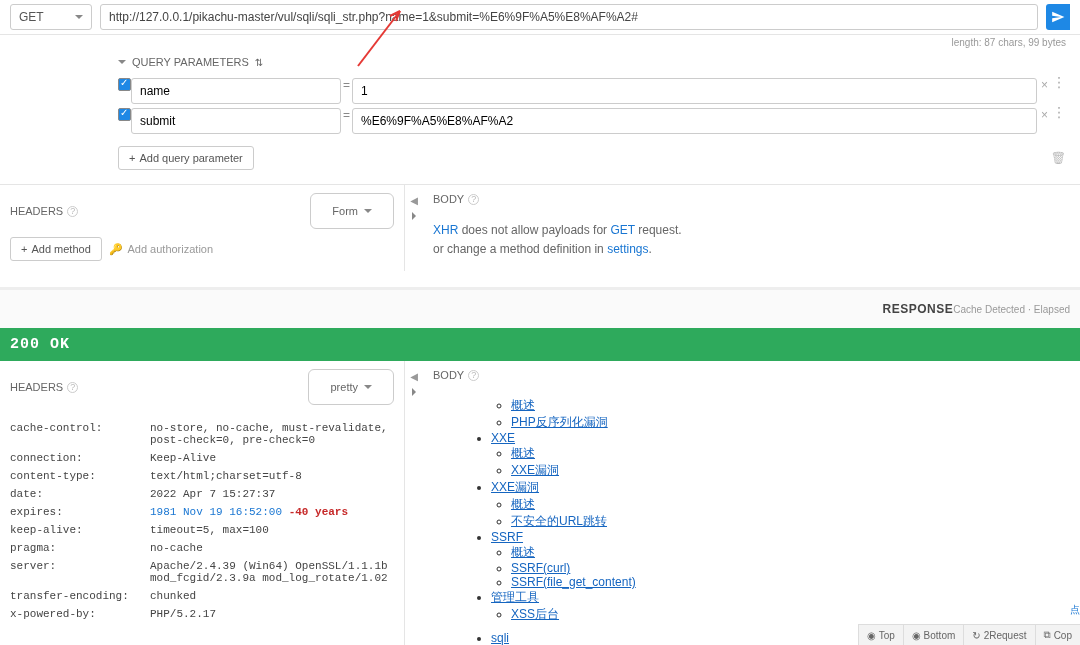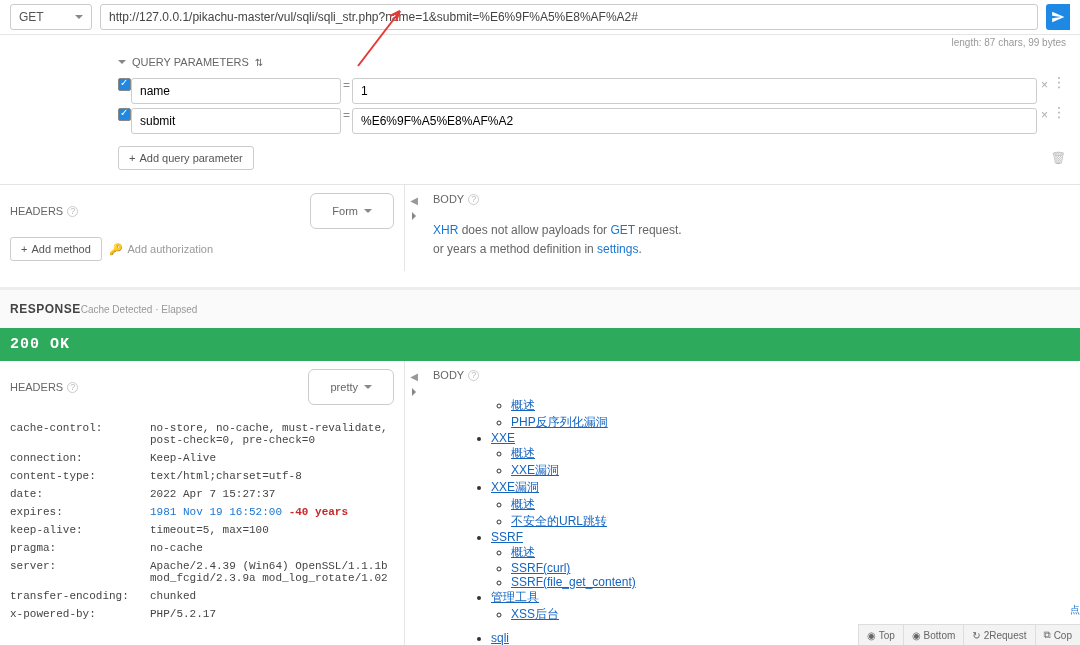--- a/index.html
+++ b/index.html
@@ -33,21 +33,21 @@
 .col-right { flex: 1; }
 .section-head { display: flex; justify-content: space-between; align-items: center; padding: 8px 10px; }
 .section-title { font-size: 11px; color: #666; display: flex; align-items: center; gap: 4px; }
 .qmark { font-size: 9px; color: #bbb; border: 1px solid #ccc; border-radius: 50%; width: 11px; height: 11px; display: inline-flex; align-items: center; justify-content: center; }
 .dd-btn { height: 36px; padding: 0 21px; border: 1px solid #ccc; border-radius: 6px; font-size: 11px; color: #666; display: flex; align-items: center; gap: 6px; }
 .subhead-row { display: flex; gap: 8px; padding: 0 10px 10px; }
 .key-icon { color: #bbb; }
 .body-msg { padding: 8px 10px; font-size: 12px; color: #666; line-height: 1.6; }
 .body-msg .xhr { color: #1976d2; text-align: center; }
 .body-msg .link { color: #1976d2; }
-.response-bar { display: flex; justify-content: flex-start; align-items: center; padding: 12px 10px; border-top: 3px solid #eee; background: #fafafa; margin-top: 16px; }
+.response-bar { display: flex; justify-content: flex-end; align-items: center; padding: 12px 10px; border-top: 3px solid #eee; background: #fafafa; margin-top: 16px; }
 .resp-title { font-weight: bold; font-size: 12px; letter-spacing: 0.5px; color: #444; }
 .resp-meta { font-size: 10px; color: #999; }
 .status-bar { background: #2eaa5c; color: #fff; font-family: "Courier New", monospace; font-weight: bold; font-size: 15px; padding: 8px 10px; letter-spacing: 1px; }
 .resp-two-col { display: flex; }
 .resp-left { width: 405px; border-right: 1px solid #e5e5e5; }
 .resp-right { flex: 1; }
 .hdr-table { padding: 6px 10px; font-family: "Courier New", monospace; font-size: 11px; }
 .hdr-row { display: flex; padding: 3px 0; }
 .hdr-key { width: 140px; color: #444; }
 .hdr-val { flex: 1; color: #444; word-break: break-all; }
@@ -148,21 +148,21 @@
   </div>
   <div class="col-right">
     <div class="section-head">
       <div class="section-title">
         <span>BODY</span>
         <span class="qmark">?</span>
       </div>
     </div>
     <div class="body-msg">
       <span class="xhr">XHR</span><span> does not allow payloads for </span><span class="xhr">GET</span><span> request.</span><br>
-      <span>or years a method definition in </span><span class="link">settings</span><span>.</span>
+      <span>or change a method definition in </span><span class="link">settings</span><span>.</span>
     </div>
   </div>
 </div>
 
 <div class="response-bar">
   <span class="resp-title">RESPONSE</span>
   <span class="resp-meta">Cache Detected · Elapsed</span>
 </div>
 <div class="status-bar">200 OK</div>
 

